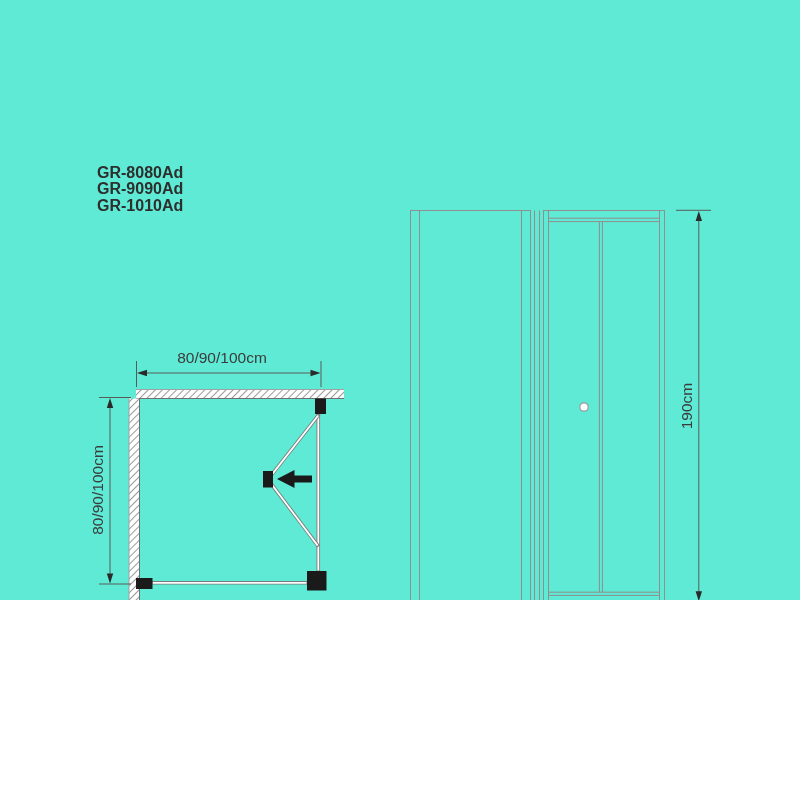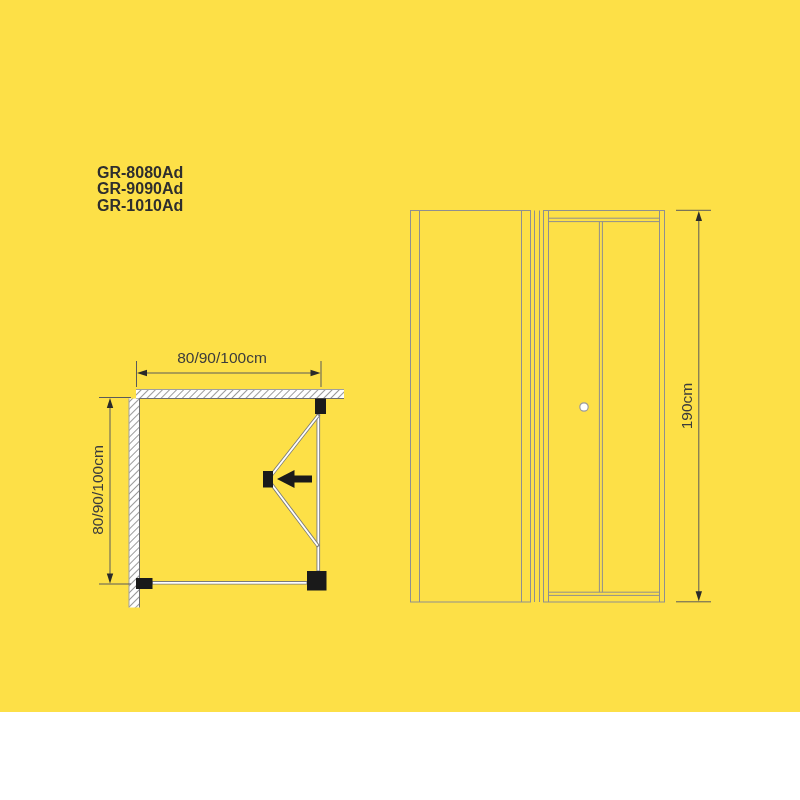--- a/index.html
+++ b/index.html
@@ -4,22 +4,22 @@
 <style>
   html, body {
     margin: 0;
     padding: 0;
     background: #ffffff;
     font-family: "Liberation Sans", sans-serif;
   }
   .canvas {
     position: relative;
     width: 800px;
-    height: 712px;
-    background: #fde047;
+    height: 600px;
+    background: #5eead4;
     overflow: hidden;
   }
   svg { display: block; }
   .model-label {
     font-family: "Liberation Sans", sans-serif;
     font-size: 16px;
     font-weight: 700;
     fill: #2e2e2e;
   }
   .dim-label {

